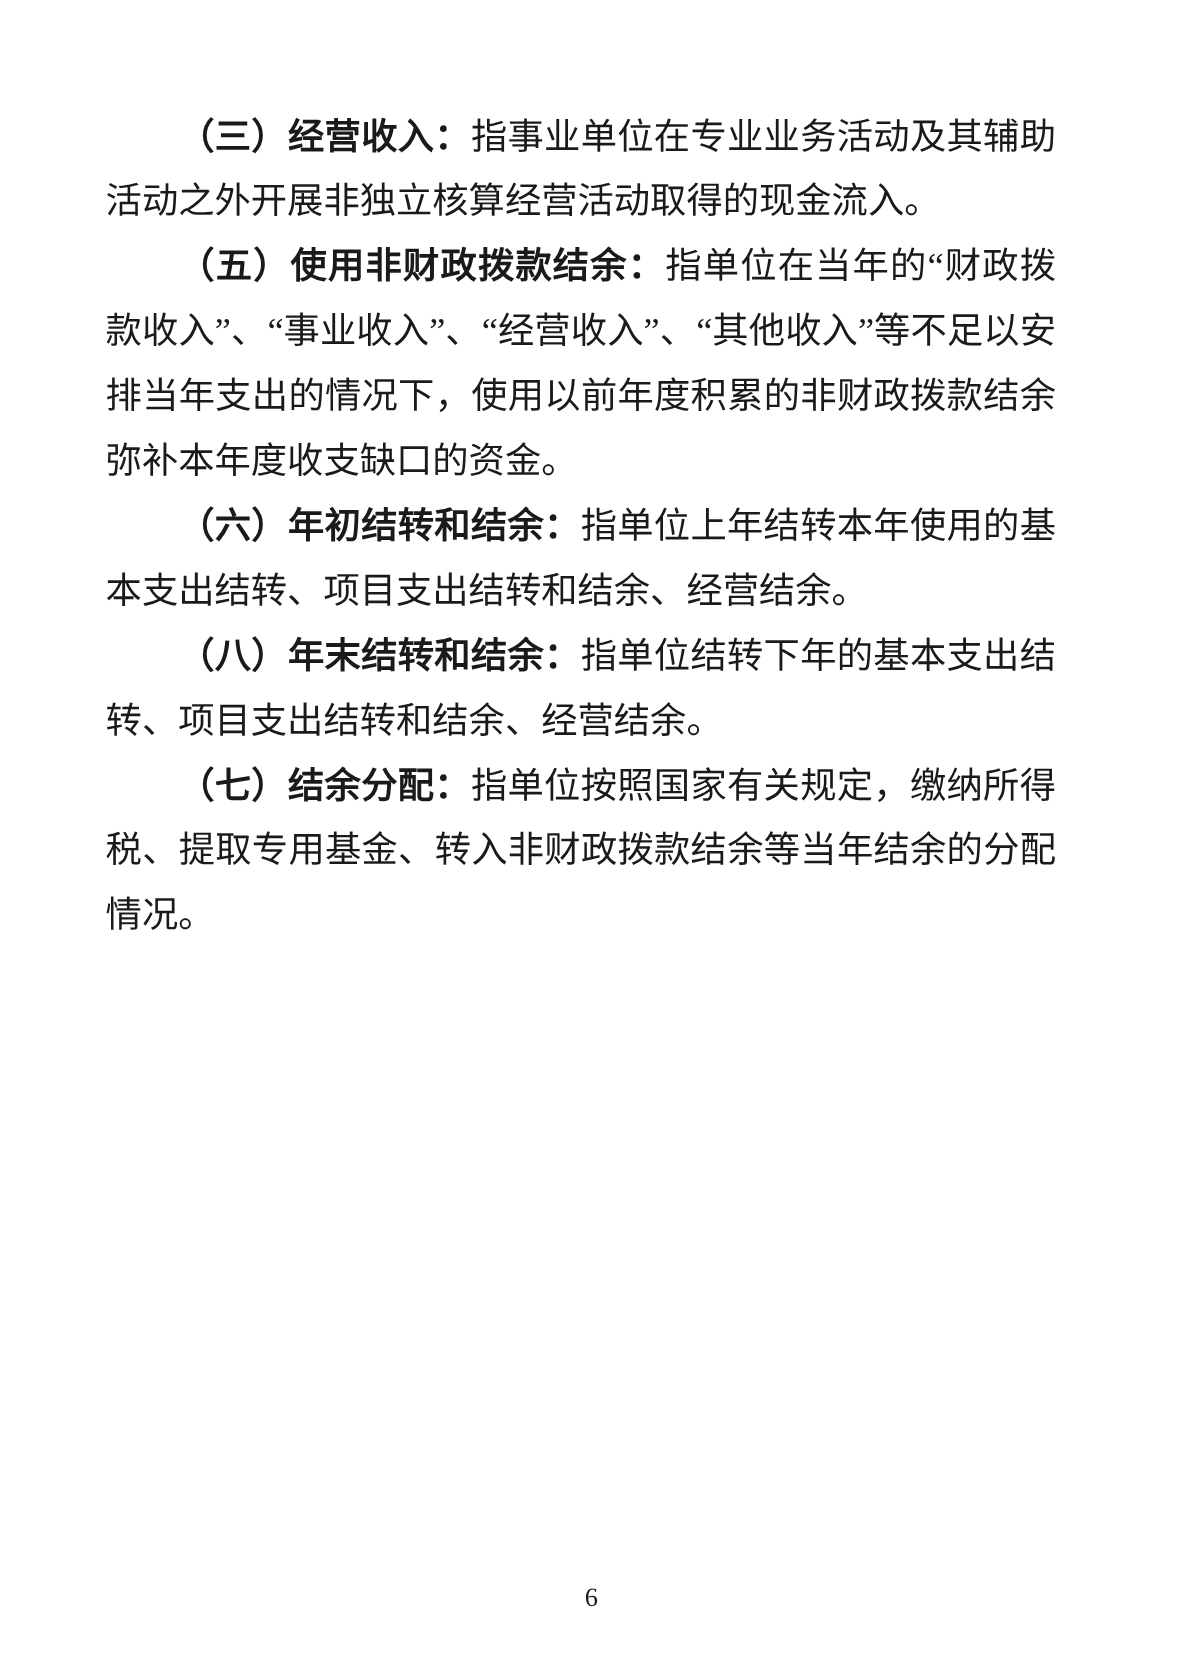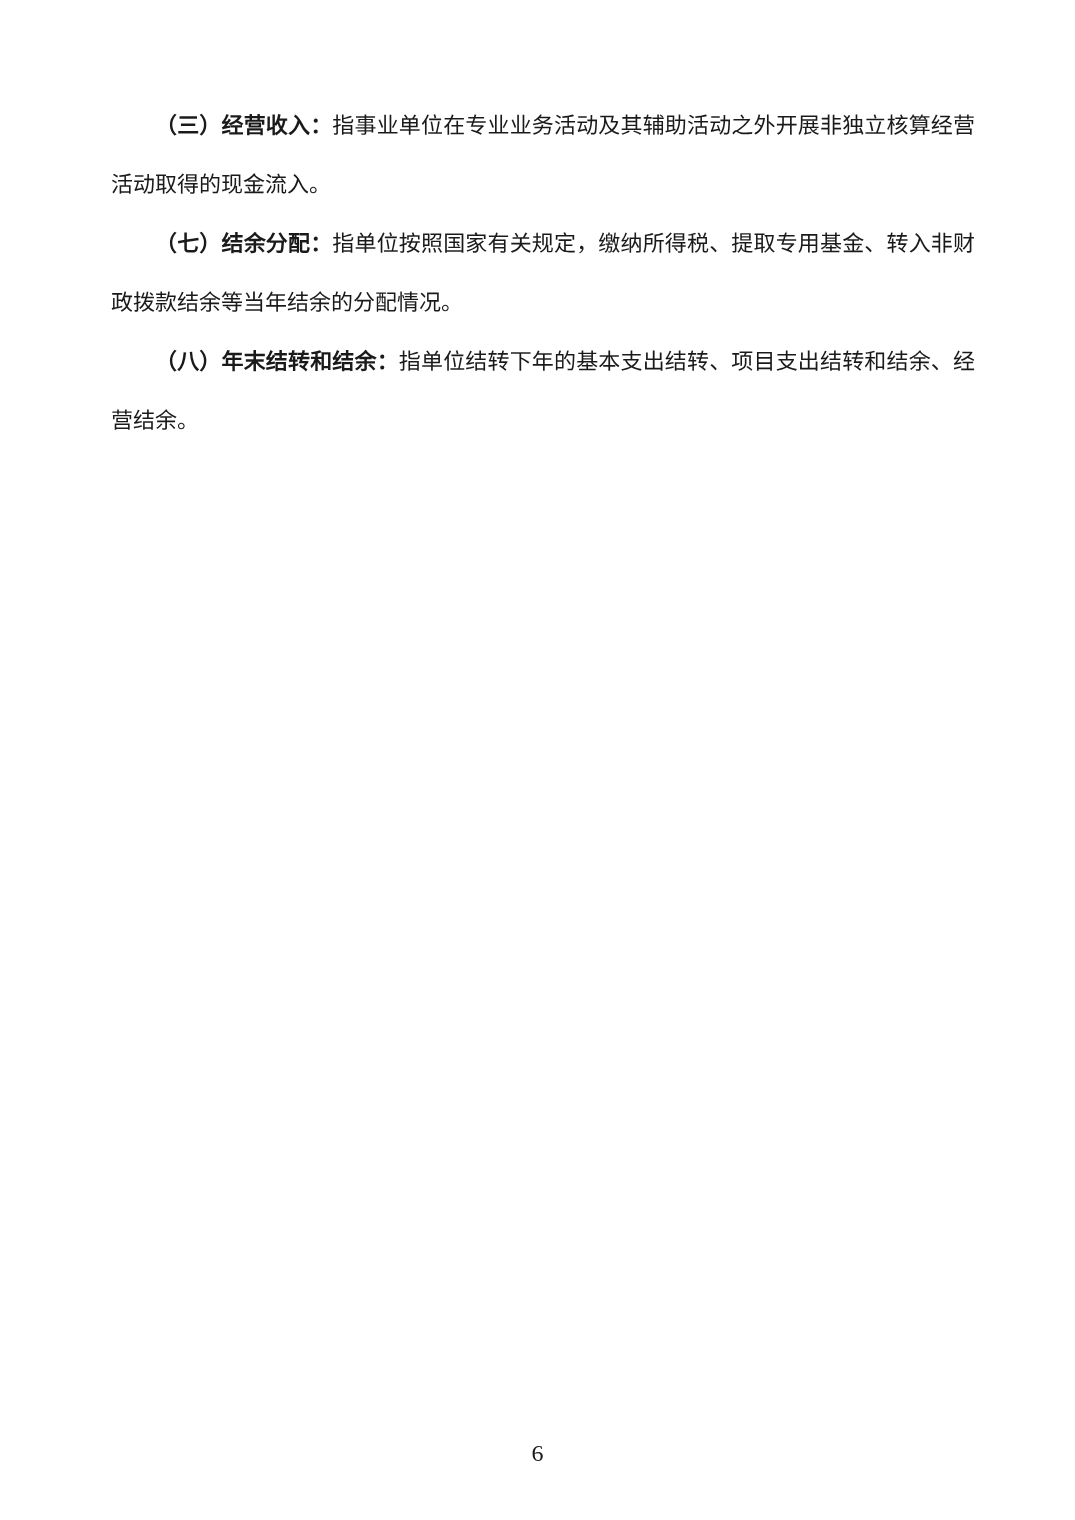--- a/index.html
+++ b/index.html
@@ -11,24 +11,24 @@
     position: relative;
     width: 1075px;
     height: 1520px;
     background: #ffffff;
     overflow: hidden;
     font-family: "Liberation Serif", "DejaVu Serif", serif;
     color: #1a1a1a;
   }
   .content {
     position: absolute;
-    left: 111px;
+    left: 96px;
     top: 96px;
     width: 864px;
-    font-size: 22px;
+    font-size: 33px;
     line-height: 59px;
     text-align: justify;
     text-justify: inter-ideograph;
     letter-spacing: 0;
   }
   .content p {
     margin: 0;
     padding: 0;
     text-indent: 2em;
   }
@@ -45,19 +45,21 @@
     line-height: 30px;
     color: #1a1a1a;
   }
 </style>
 </head>
 <body>
 
 <div class="page">
   <div class="content">
     <p><span class="lead">（三）经营收入：</span><span>指事业单位在专业业务活动及其辅助活动之外开展非独立核算经营活动取得的现金流入。</span></p>
+    <p><span class="lead">（五）使用非财政拨款结余：</span><span>指单位在当年的“财政拨款收入”、“事业收入”、“经营收入”、“其他收入”等不足以安排当年支出的情况下，使用以前年度积累的非财政拨款结余弥补本年度收支缺口的资金。</span></p>
+    <p><span class="lead">（六）年初结转和结余：</span><span>指单位上年结转本年使用的基本支出结转、项目支出结转和结余、经营结余。</span></p>
+    <p><span class="lead">（八）年末结转和结余：</span><span>指单位结转下年的基本支出结转、项目支出结转和结余、经营结余。</span></p>
     <p><span class="lead">（七）结余分配：</span><span>指单位按照国家有关规定，缴纳所得税、提取专用基金、转入非财政拨款结余等当年结余的分配情况。</span></p>
-    <p><span class="lead">（八）年末结转和结余：</span><span>指单位结转下年的基本支出结转、项目支出结转和结余、经营结余。</span></p>
   </div>
   <div class="footer">
     <span>6</span>
   </div>
 </div>
 
 </body></html>

